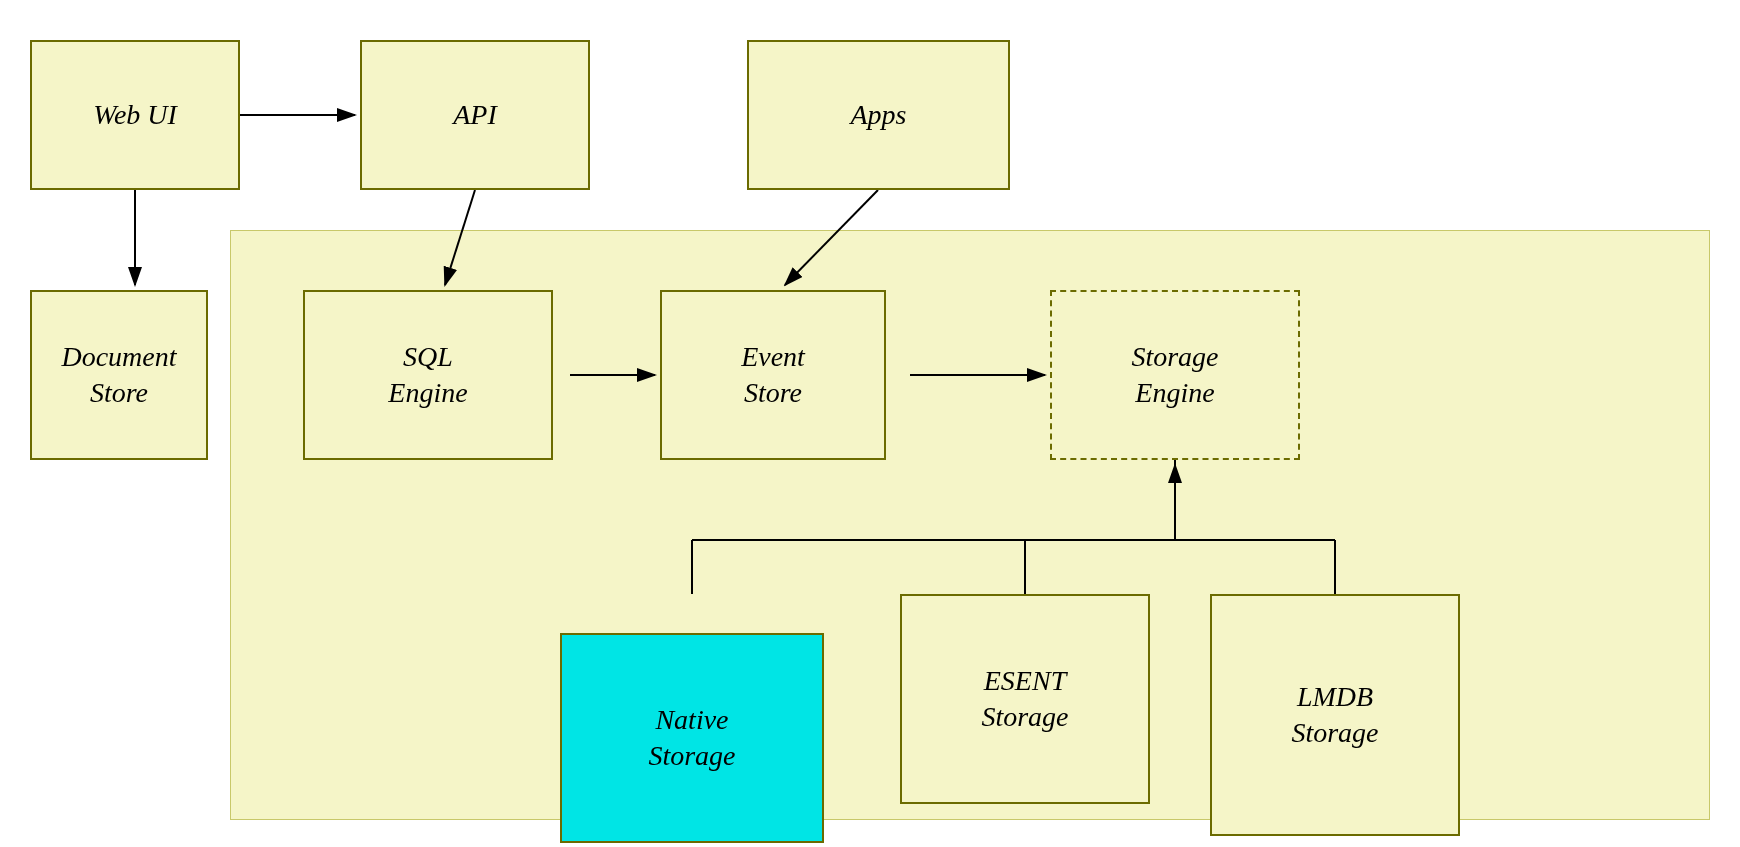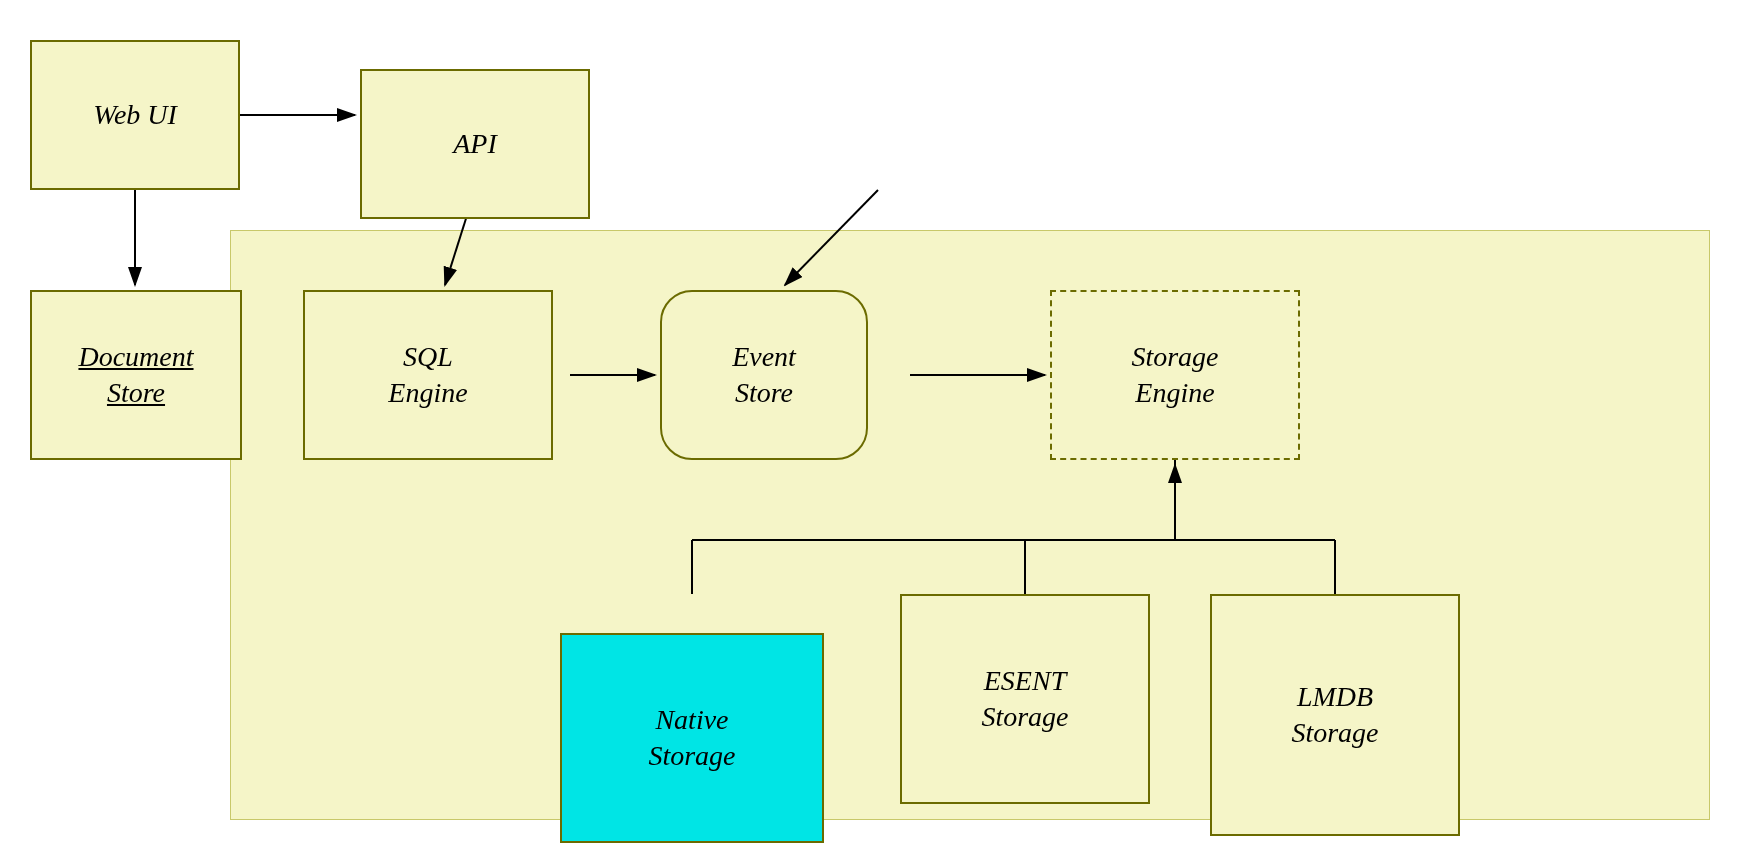--- a/index.html
+++ b/index.html
@@ -97,34 +97,37 @@
 
     <line x1="1335" y1="540" x2="1335" y2="594" stroke="#000" stroke-width="2"></line>
 
     <line x1="1175" y1="540" x2="1175" y2="465" stroke="#000" stroke-width="2" marker-end="url(#arrowhead)"></line>
   </svg>
 
   <div class="box" style="left:30px; top:40px; width:210px; height:150px;">
     <span class="box-label">Web UI</span>
   </div>
 
-  <div class="box" style="left:360px; top:40px; width:230px; height:150px;margin-top:29px;">
+  <div class="box" style="left:360px; top:40px; width:230px; height:150px;">
     <span class="box-label">API</span>
   </div>
 
+  <div class="box" style="left:747px; top:40px; width:263px; height:150px;">
+    <span class="box-label">Apps</span>
+  </div>
 
-  <div class="box" style="left:30px; top:290px; width:212px; height:170px;text-decoration:underline;">
+  <div class="box" style="left:30px; top:290px; width:178px; height:170px;">
     <span class="box-label">Document<br>Store</span>
   </div>
 
   <div class="box" style="left:303px; top:290px; width:250px; height:170px;">
     <span class="box-label">SQL<br>Engine</span>
   </div>
 
-  <div class="box" style="left:660px; top:290px; width:208px; height:170px;border-radius:32px;">
+  <div class="box" style="left:660px; top:290px; width:226px; height:170px;">
     <span class="box-label">Event<br>Store</span>
   </div>
 
   <div class="box dashed" style="left:1050px; top:290px; width:250px; height:170px;">
     <span class="box-label">Storage<br>Engine</span>
   </div>
 
   <div class="box cyan" style="left:560px; top:594px; width:264px; height:210px;margin-top:39px;">
     <span class="box-label">Native<br>Storage</span>
   </div>

